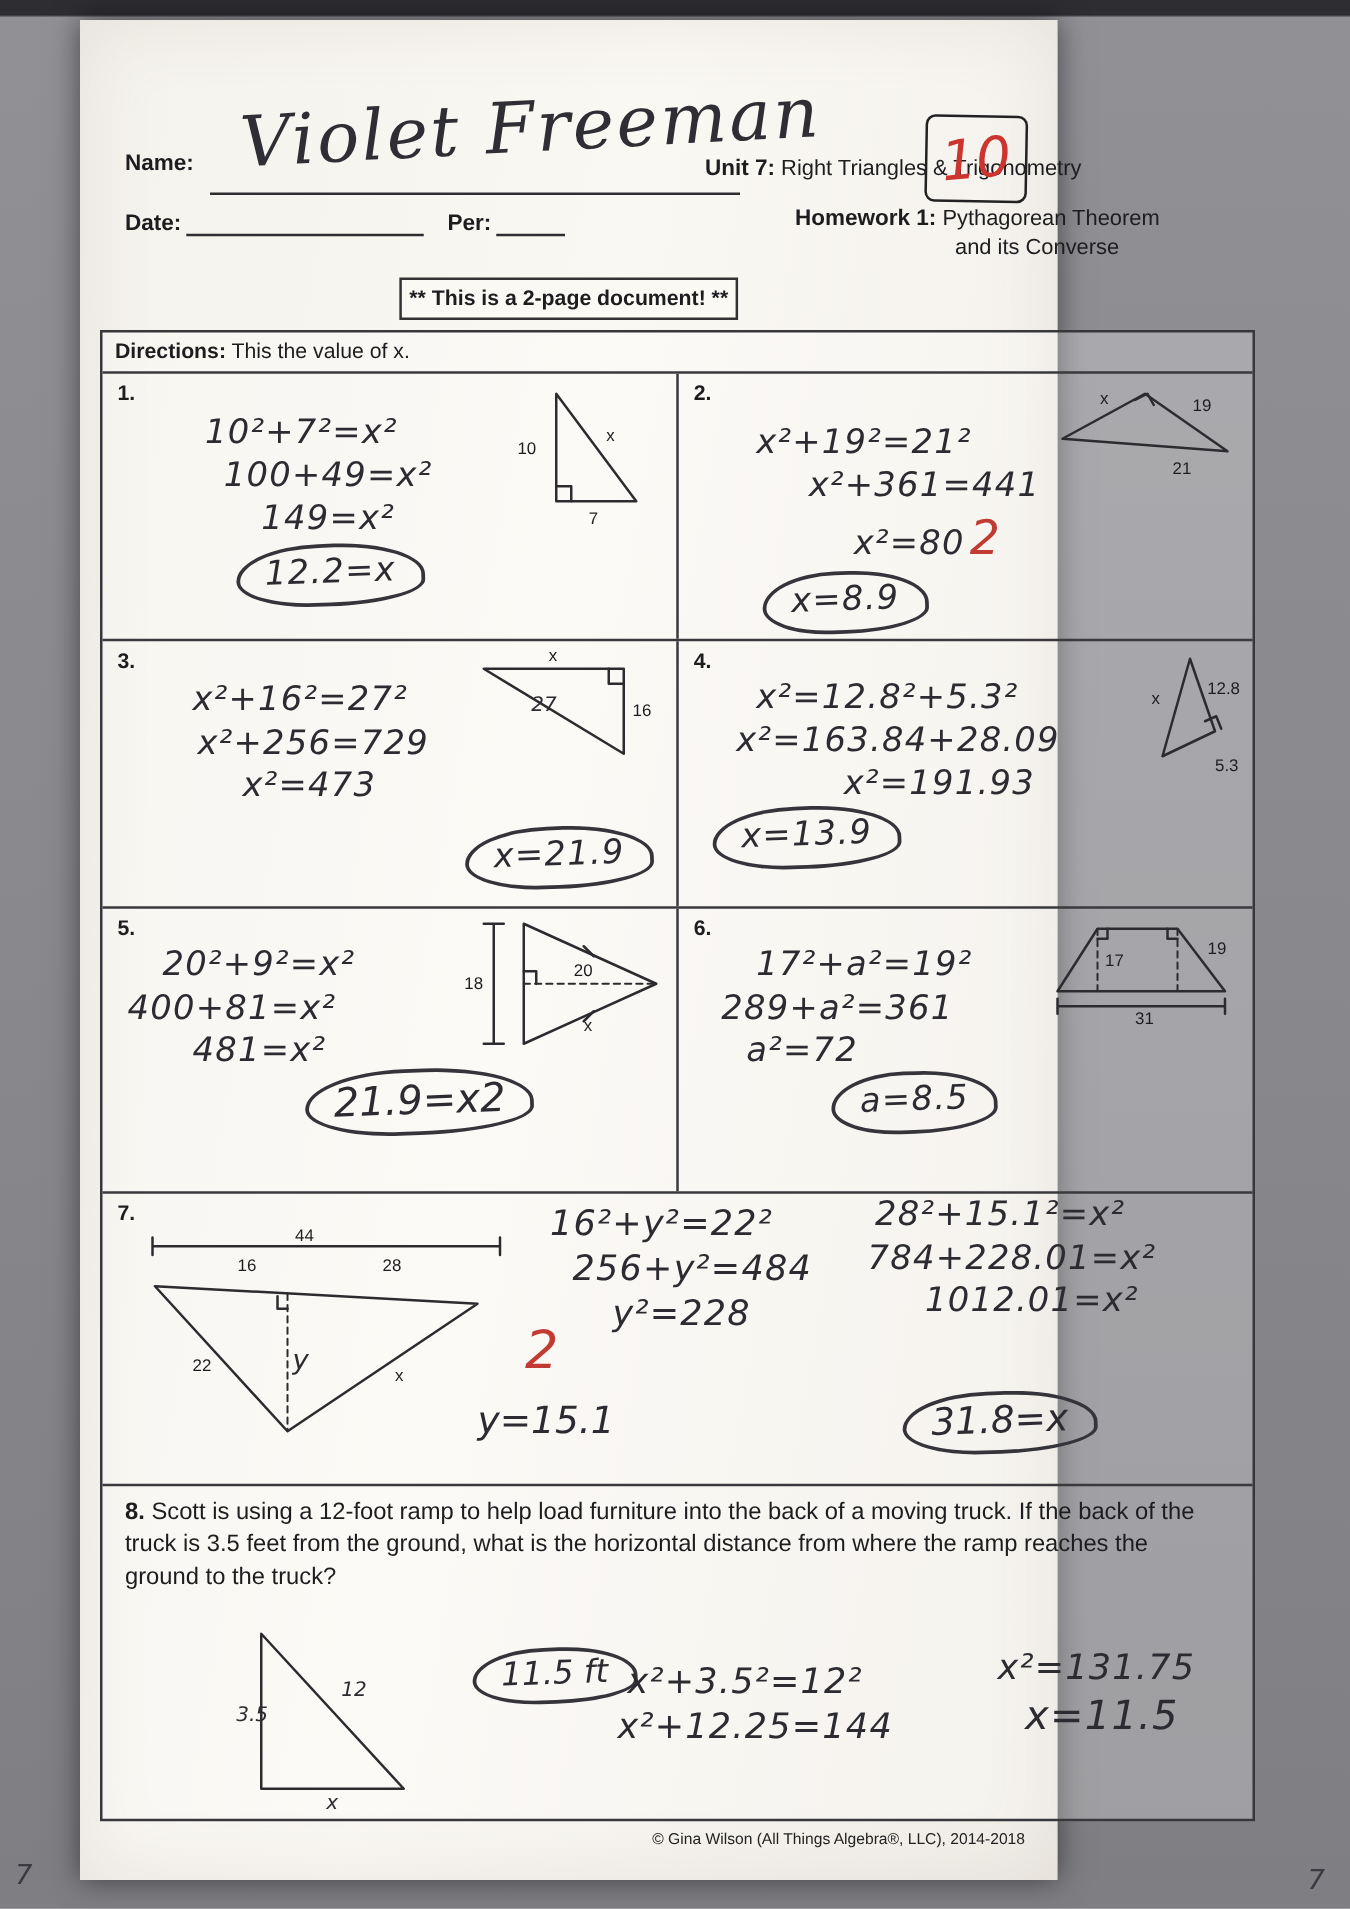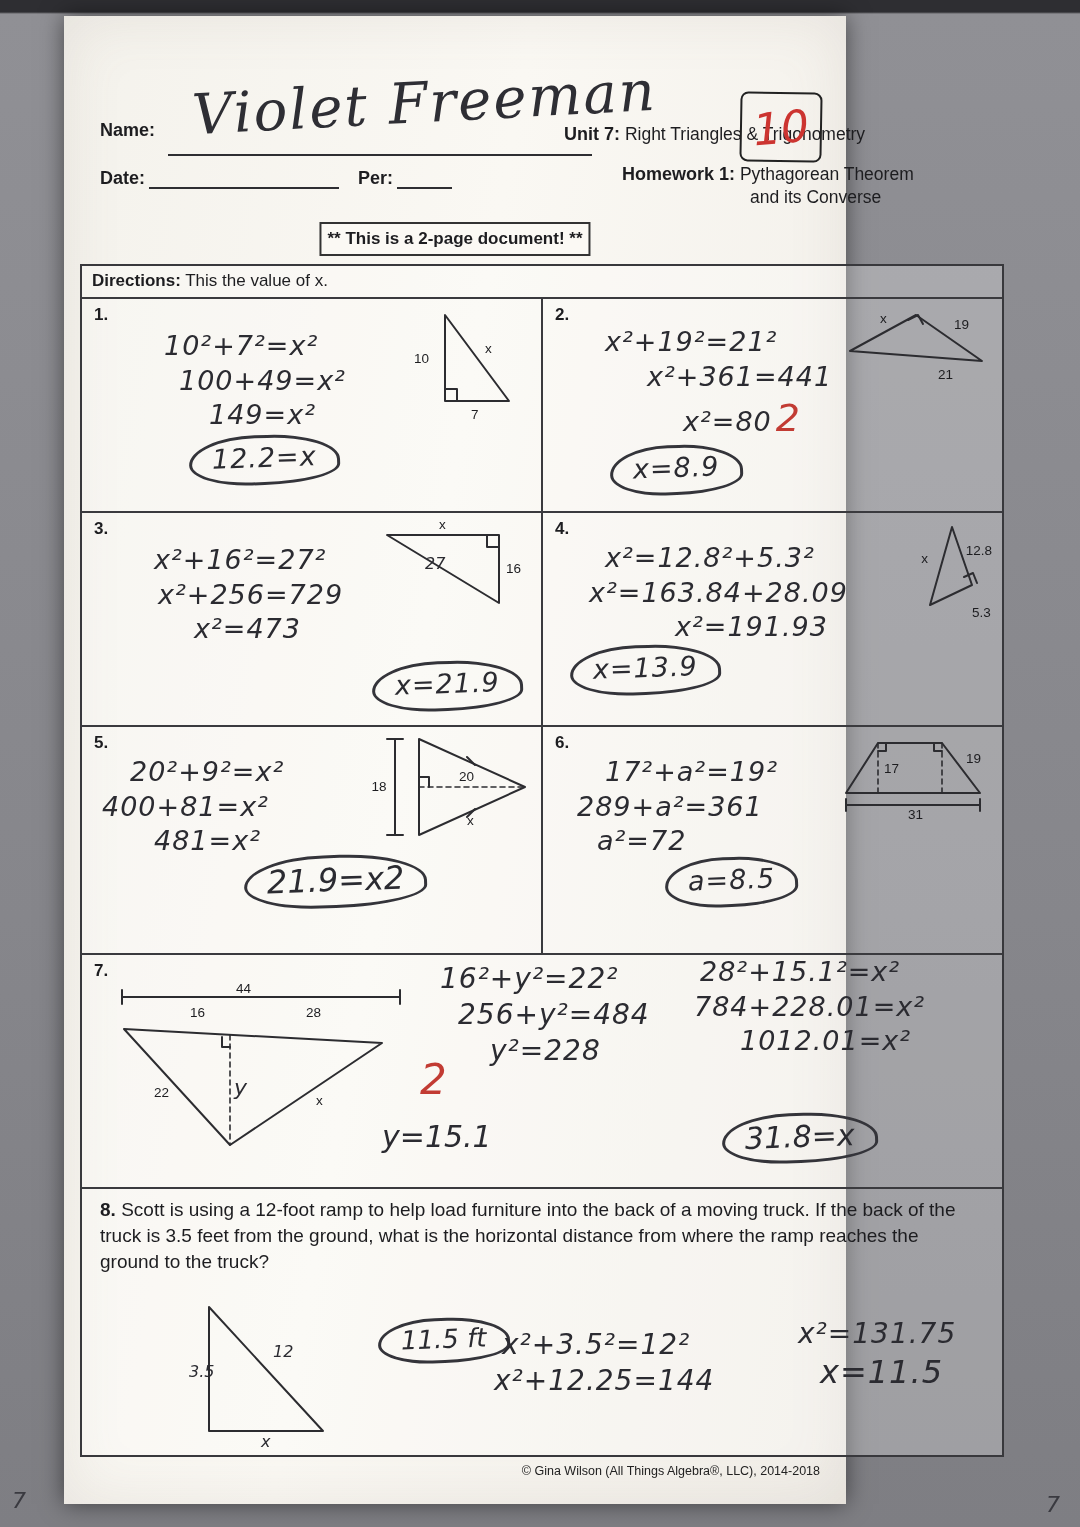--- a/index.html
+++ b/index.html
@@ -57,21 +57,21 @@
     </div>
     <div class="gradebox">
       <span class="grade">10</span>
     </div>
     <div class="abs" style="left:36px;top:152px;white-space:nowrap">
       <span class="lbl">Date:</span>
       <span class="blank" style="width:190px"></span>
       <span class="lbl" style="margin-left:14px">Per:</span>
       <span class="blank" style="width:55px"></span>
     </div>
-    <div class="abs" style="left:558px;top:148px;font-size:17.5px;white-space:nowrap">
+    <div class="abs" style="left:572px;top:148px;font-size:17.5px;white-space:nowrap">
       <div>
         <span class="lbl">Homework 1:</span>
         <span>Pythagorean Theorem</span>
       </div>
       <div style="margin-left:128px;margin-top:2px">and its Converse</div>
     </div>
     <div class="banner">** This is a 2-page document! **</div>
 
     <div class="table">
       <div class="dir-row">
@@ -91,21 +91,21 @@
           <svg class="fig" style="right:16px;top:8px" width="120" height="118">
             <path d="M40 8 L40 94 L104 94 Z"></path>
             <path d="M40 82 h12 v12"></path>
             <text x="24" y="56" text-anchor="end">10</text>
             <text x="80" y="46">x</text>
             <text x="66" y="112">7</text>
           </svg>
         </div>
         <div class="cell">
           <span class="num">2.</span>
-          <div style="margin-top:0">
+          <div style="margin-top:12px">
             <div class="hw line" style="margin-left:50px">x²+19²=21²</div>
             <div class="hw line" style="margin-left:92px">x²+361=441</div>
             <div class="hw line" style="margin-left:128px">
               <span>x²=80</span><span class="red hw" style="font-size:38px;margin-left:4px">2</span>
             </div>
             <div style="margin-left:55px;margin-top:2px"><span class="circled hw line">x=8.9</span></div>
           </div>
           <svg class="fig" style="right:10px;top:6px" width="150" height="80">
             <path d="M8 46 L74 10 L140 56 Z"></path>
             <path d="M66 15 l10 -5 l5 9"></path>

